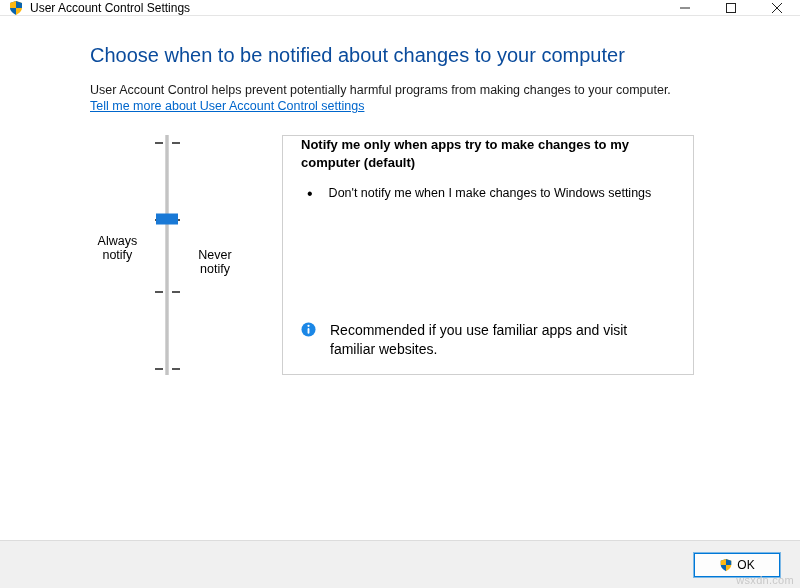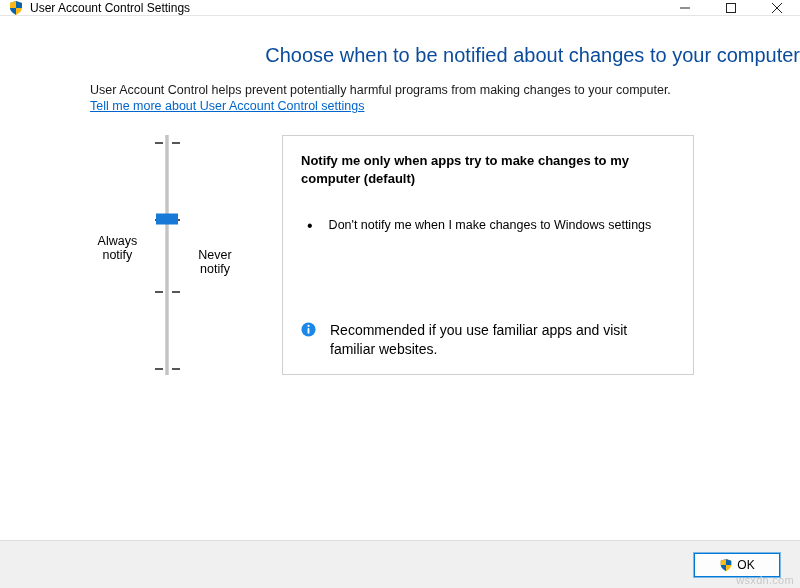--- a/index.html
+++ b/index.html
@@ -46,21 +46,20 @@
   .content {
     padding: 28px 0 0 90px;
     height: 510px;
     position: relative;
   }
   .heading {
     color: #0a4b9c;
     font-size: 20px;
     font-weight: 400;
     margin-bottom: 16px;
-    text-align: right;
   }
   .subtext {
     font-size: 12.5px;
     color: #1a1a1a;
     margin-bottom: 2px;
   }
   .link {
     color: #0066cc;
     text-decoration: underline;
     font-size: 12.5px;
@@ -121,32 +120,32 @@
     height: 11px;
     background: #1979d6;
     cursor: pointer;
   }
   
   .panel {
     border: 1px solid #cfcfcf;
     width: 412px;
     height: 240px;
     margin-left: 42px;
-    padding: 16px 18px 14px 18px;
+    padding: 0 18px 14px 18px;
     display: flex;
     flex-direction: column;
   }
   .panel-title {
     font-weight: 700;
     font-size: 13px;
     margin-bottom: 14px;
     line-height:1.35;
   }
   .panel-list {
-    margin: 16px 0 0 6px;
+    margin: 0 0 0 6px;
     padding: 0;
     list-style: none;
     flex: 1;
     text-align: right;
   }
   .panel-list li {
     display: flex;
     align-items: flex-start;
     font-size: 12.5px;
     line-height:1.4;

